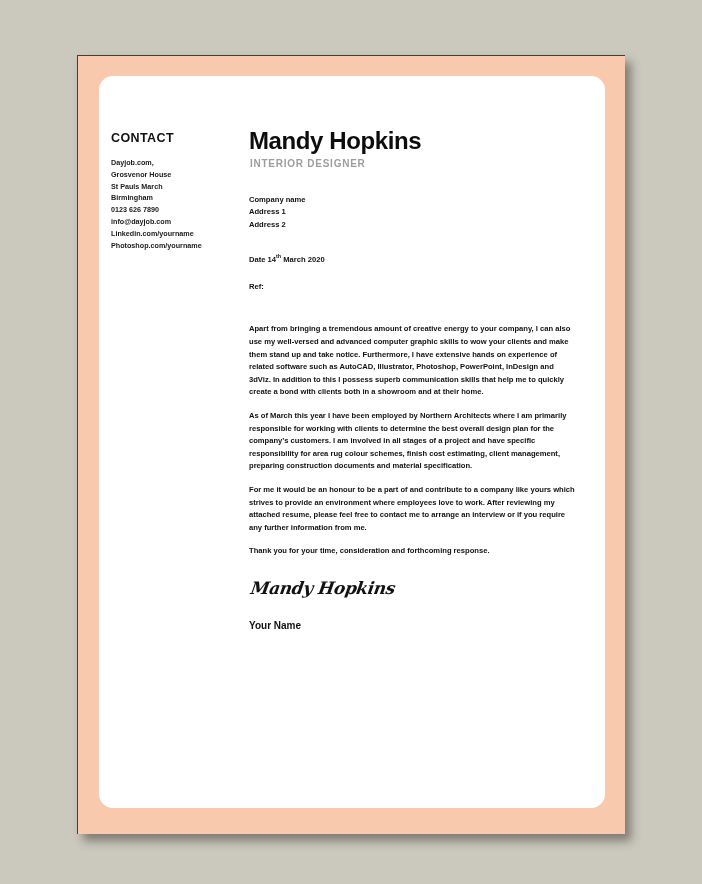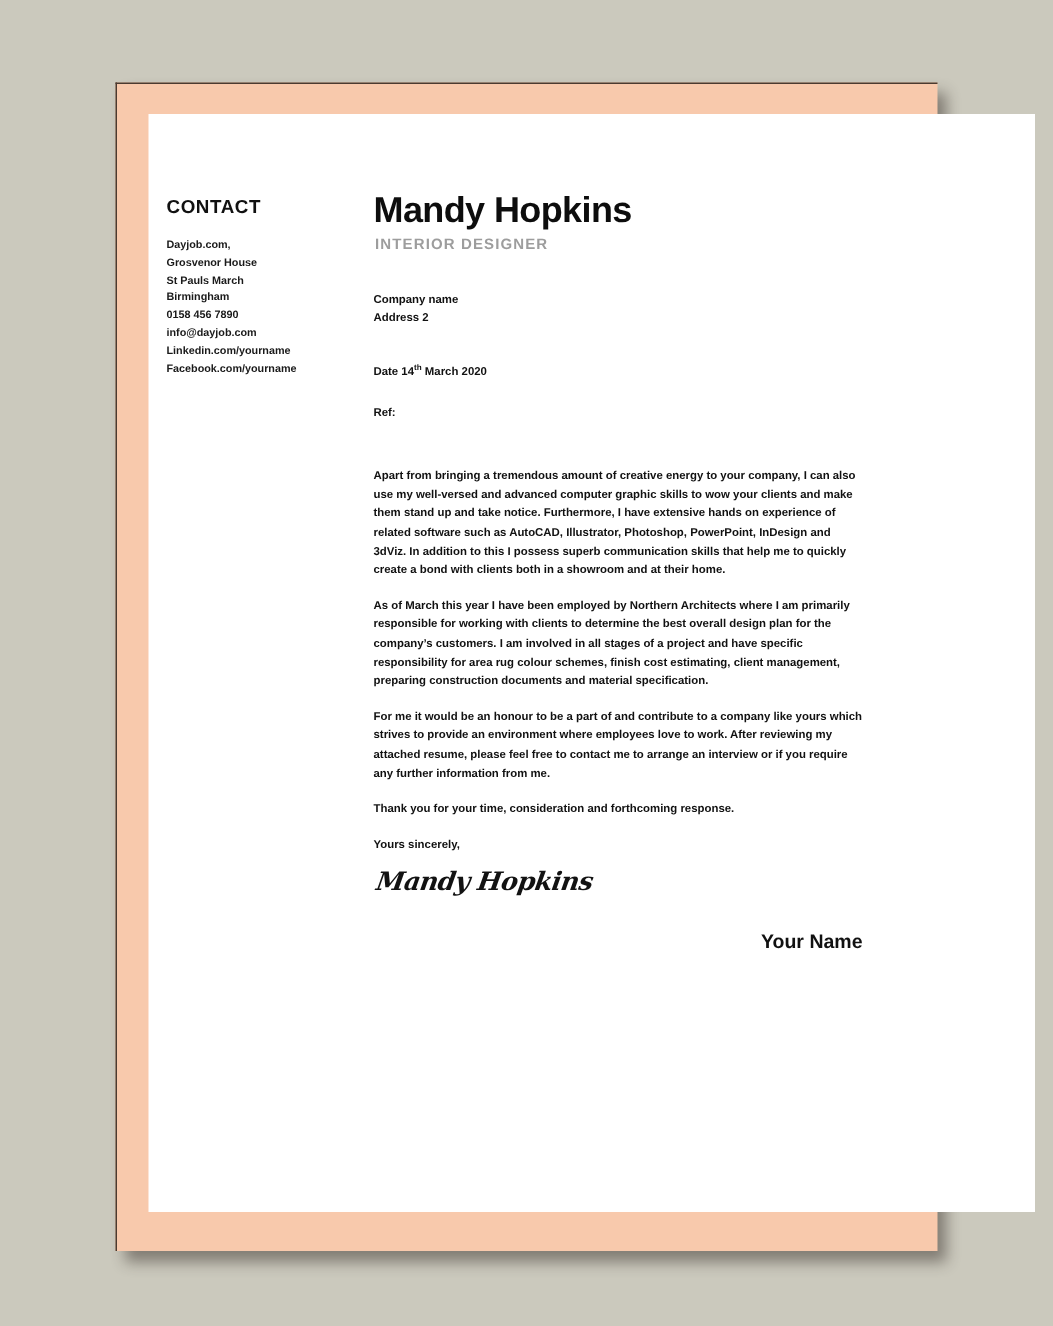--- a/index.html
+++ b/index.html
@@ -25,23 +25,24 @@
     background: #f8c9ac;
     box-sizing: border-box;
     box-shadow: 6px 7px 9px rgba(40,32,26,0.45);
     border-top: 1px solid #4a3a30;
     border-left: 1px solid #4a3a30;
   }
   #page-inner {
     position: absolute;
     left: 21px;
     top: 20px;
-    width: 591px;
+    width: 506px;
     height: 732px;
     background: #ffffff;
+    border-radius: 14px;
   }
 
   
   #content-area {
     position: absolute;
     left: 0;
     top: 0;
     width: 506px;
     height: 732px;
   }
@@ -139,54 +140,54 @@
     font-style: italic;
     font-weight: bold;
     color: #121212;
     transform: skewX(-9deg);
     transform-origin: left center;
     display: inline-block;
     letter-spacing: -0.4px;
     margin: 9px 0 0 2px;
   }
   #closing-name {
-    font-size: 13px;
+    font-size: 10px;
     font-weight: bold;
     color: #111111;
     margin-top: 22px;
-    text-align: right;
   }
 </style>
 </head>
 <body>
 
 <div id="page-sheet">
   <div id="page-inner">
     <div id="content-area">
 
       <div id="contact-column">
         <div id="contact-heading">CONTACT</div>
         <div class="contact-line">Dayjob.com,</div>
         <div class="contact-line">Grosvenor House</div>
         <div class="contact-line">St Pauls March</div>
         <div class="contact-line">Birmingham</div>
-        <div class="contact-line">0158 456 7890</div>
+        <div class="contact-line">0123 626 7890</div>
         <div class="contact-line">info@dayjob.com</div>
         <div class="contact-line">Linkedin.com/yourname</div>
-        <div class="contact-line">Facebook.com/yourname</div>
+        <div class="contact-line">Photoshop.com/yourname</div>
       </div>
 
       <div id="main-column">
         <h1 id="name-heading">Mandy Hopkins</h1>
         <div id="job-title">INTERIOR DESIGNER</div>
 
         <div id="letter-body">
 
           <div>
             <div class="addr-line">Company name</div>
+            <div class="addr-line">Address 1</div>
             <div class="addr-line">Address 2</div>
           </div>
 
           <div class="block-gap-lg"></div>
 
           <div class="letter-line"><span>Date 14</span><sup>th</sup><span> March 2020</span></div>
 
           <div class="block-gap-md"></div>
 
           <div class="letter-line">Ref:</div>
@@ -195,21 +196,20 @@
 
 
           <div class="block-gap-md"></div>
 
           <p class="para">Apart from bringing a tremendous amount of creative energy to your company, I can also use my well-versed and advanced computer graphic skills to wow your clients and make them stand up and take notice. Furthermore, I have extensive hands on experience of related software such as AutoCAD, Illustrator, Photoshop, PowerPoint, InDesign and 3dViz. In addition to this I possess superb communication skills that help me to quickly create a bond with clients both in a showroom and at their home.</p>
           <p class="para">As of March this year I have been employed by Northern Architects where I am primarily responsible for working with clients to determine the best overall design plan for the company’s customers. I am involved in all stages of a project and have specific responsibility for area rug colour schemes, finish cost estimating, client management, preparing construction documents and material specification.</p>
           <p class="para">For me it would be an honour to be a part of and contribute to a company like yours which strives to provide an environment where employees love to work. After reviewing my attached resume, please feel free to contact me to arrange an interview or if you require any further information from me.</p>
           <p class="para">Thank you for your time, consideration and forthcoming response.</p>
 
           <div id="signature-block">
-            <div class="letter-line">Yours sincerely,</div>
             <div id="signature-mark">Mandy Hopkins</div>
             <div id="closing-name">Your Name</div>
           </div>
 
         </div>
       </div>
 
     </div>
   </div>
 </div>

